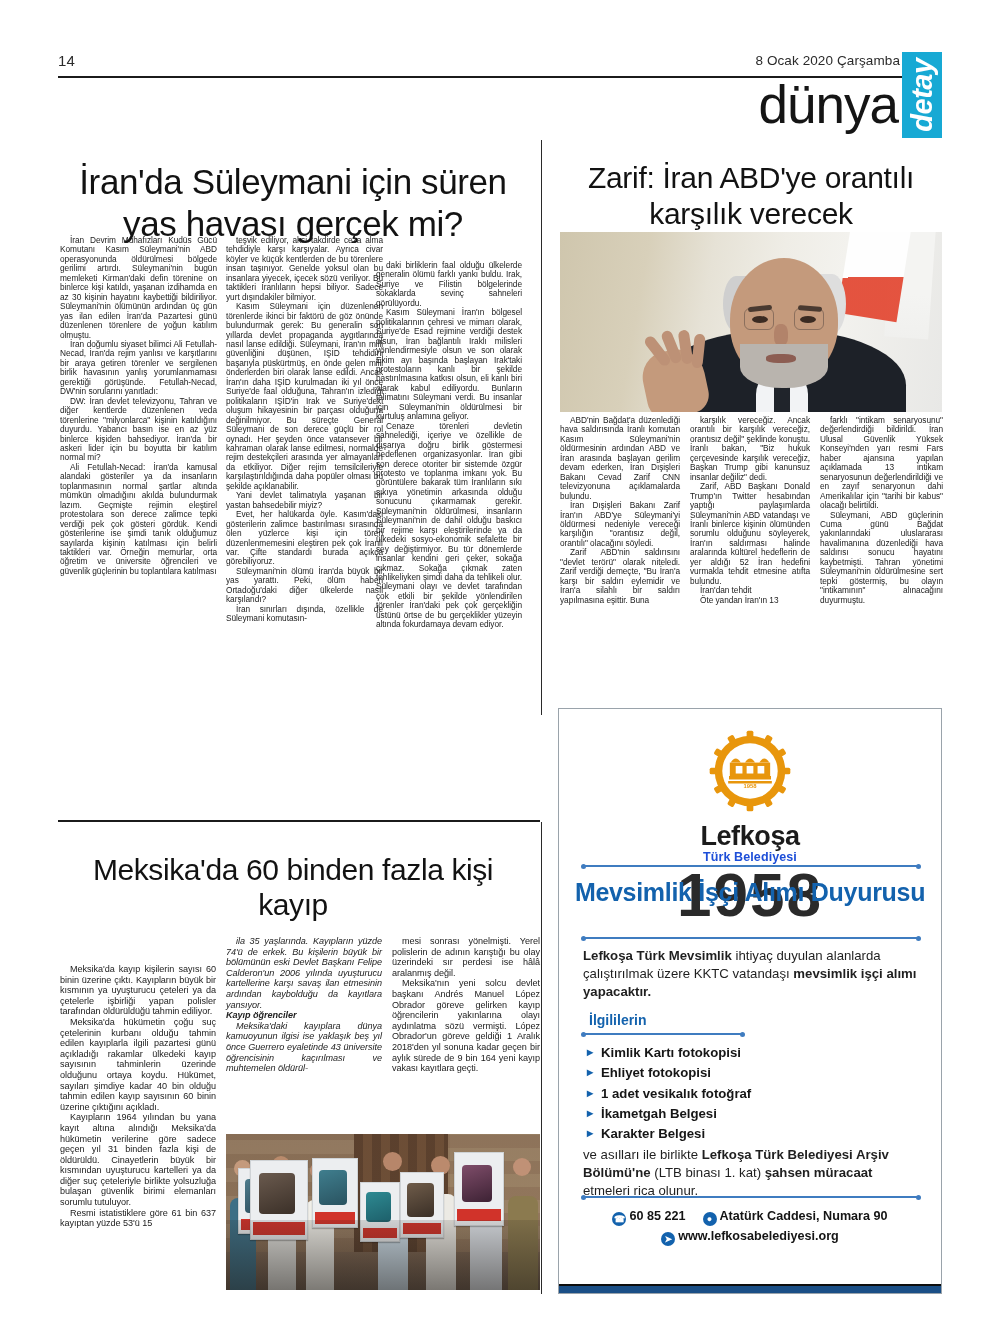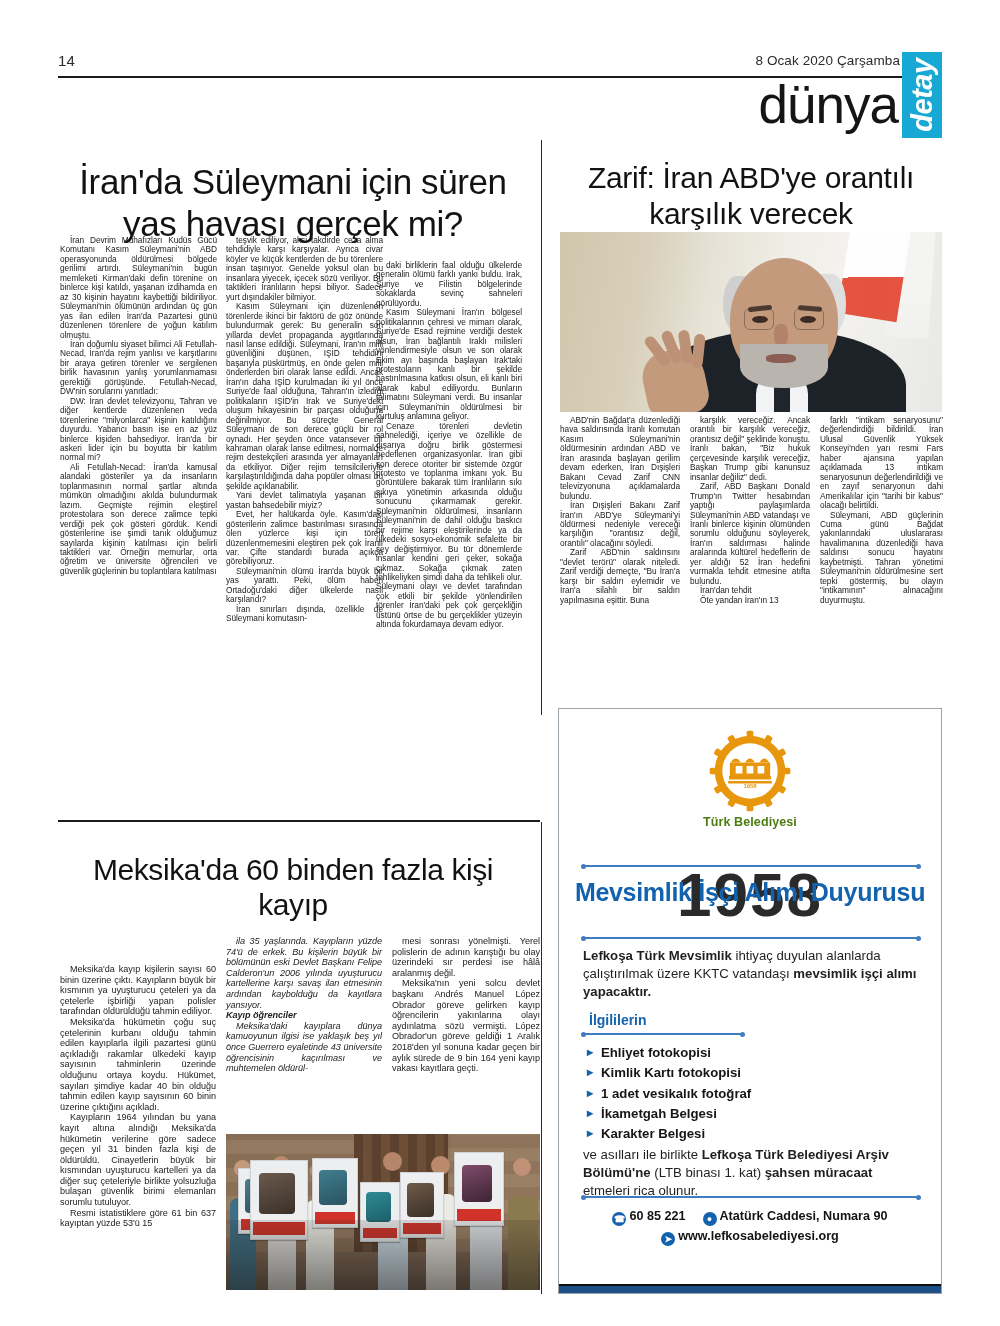--- a/index.html
+++ b/index.html
@@ -240,21 +240,21 @@
   .ad-wm-year {
     position:absolute; left:50%; top:150px; transform:translateX(-50%);
     font-size:62px; font-weight:700; color:#2a2a2a; letter-spacing:2px;
   }
   .ad-logo { position:absolute; left:0; right:0; top:20px; text-align:center; }
   .gear-wrap { display:inline-block; position:relative; width:84px; height:84px; }
   .ad-city {
     margin-top:4px; font-size:27px; font-weight:700; color:#1b1b1b; letter-spacing:-.4px;
   }
   .ad-city-sub {
-    font-size:12.5px; font-weight:700; color:#4d7c0f; letter-spacing:.1px; margin-top:-2px;
+    font-size:12.5px; font-weight:700; color:#1d4ed8; letter-spacing:.1px; margin-top:-2px;
   }
   .ad-divider {
     position:absolute; left:24px; width:336px; height:2px;
     background:#3f7cc0;
   }
   .ad-divider::before, .ad-divider::after {
     content:""; position:absolute; top:-1.5px; width:5px; height:5px;
     border-radius:50%; background:#3f7cc0;
   }
   .ad-divider::before { left:-2px; }
@@ -503,41 +503,42 @@
           </g>
           <g fill="#ffffff">
             <rect x="33" y="44" width="8" height="9"></rect>
             <rect x="46" y="44" width="8" height="9"></rect>
             <rect x="59" y="44" width="8" height="9"></rect>
           </g>
           <text x="50" y="70" font-size="7" font-weight="700" fill="#e8960c" text-anchor="middle" font-family="Liberation Sans, sans-serif">1958</text>
           <path d="M24 62 h52 v3 h-52 z" fill="#e8960c"></path>
         </svg>
       </div>
+      <div class="ad-city">Lefkoşa</div>
       <div class="ad-city-sub">Türk Belediyesi</div>
     </div>
 
     <div class="ad-divider" id="adDiv1"></div>
 
     <div class="ad-title">
       <span>Mevsimlik İşçi Alımı Duyurusu</span>
     </div>
 
     <div class="ad-divider" id="adDiv2"></div>
 
     <div class="ad-intro">
       <b>Lefkoşa Türk Mevsimlik</b><span> ihtiyaç duyulan alanlarda çalıştırılmak üzere KKTC vatandaşı </span><b>mevsimlik işçi alımı yapacaktır.</b>
     </div>
 
     <div class="ad-ilgili">İlgililerin</div>
     <div class="ad-ilgili-rule"></div>
 
     <ul class="ad-list">
+      <li>Kimlik Kartı fotokopisi</li>
       <li>Ehliyet fotokopisi</li>
-      <li>Kimlik Kartı fotokopisi</li>
       <li>1 adet vesikalık fotoğraf</li>
       <li>İkametgah Belgesi</li>
       <li>Karakter Belgesi</li>
     </ul>
 
     <div class="ad-outro">
       <span>ve asılları ile birlikte </span><b>Lefkoşa Türk Belediyesi Arşiv Bölümü'ne</b><span> (LTB binası 1. kat) </span><b>şahsen müracaat</b><span> etmeleri rica olunur.</span>
     </div>
 
     <div class="ad-divider" id="adDiv3"></div>

